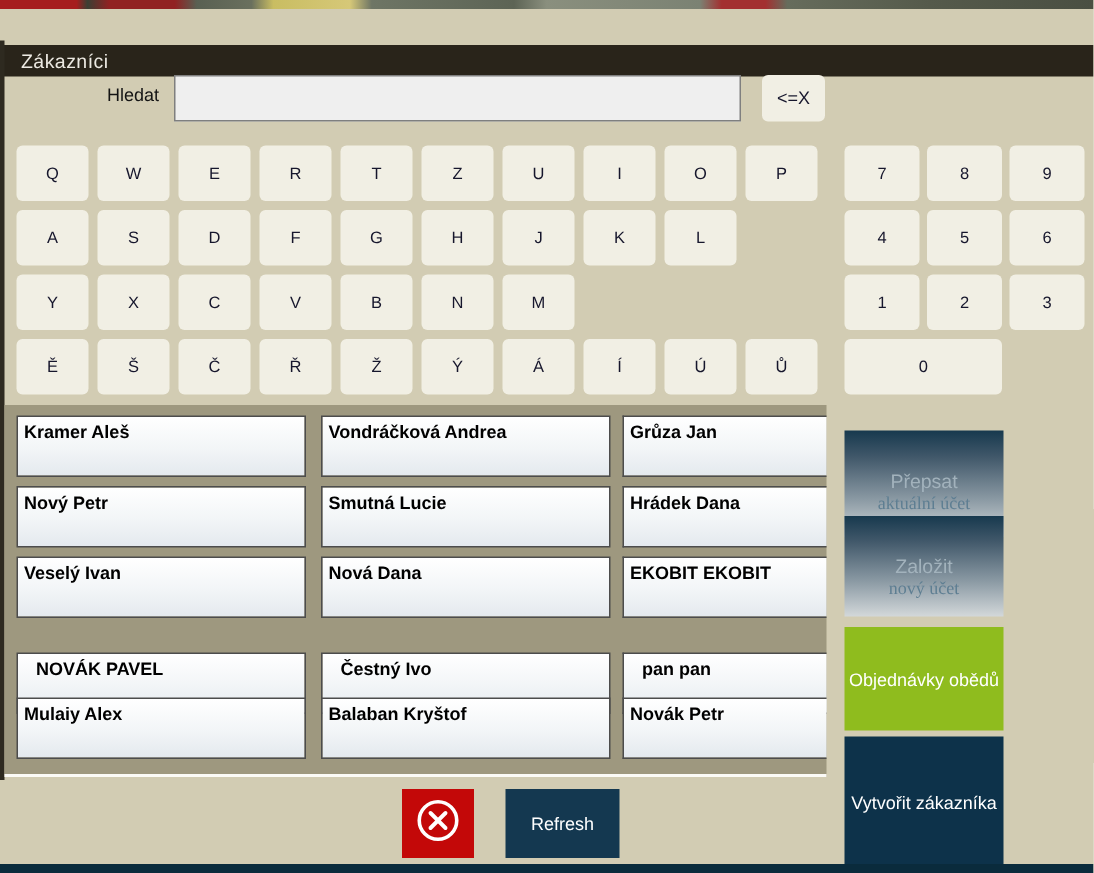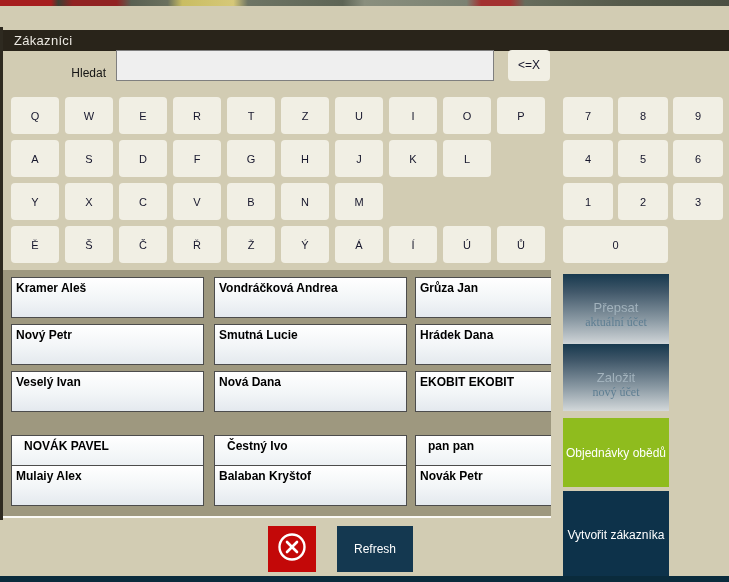--- a/index.html
+++ b/index.html
@@ -15,21 +15,21 @@
       #5d6455 47%, #8a8f7e 50%, #7b8273 64%, #a33030 66%, #a33030 70%,
       #666c5c 72%, #555a4b 85%, #4a4f42 100%);
   }
   .titlebar {
     position:absolute; left:0; top:6px; width:729px; height:21px;
     background:#29241a; color:#ece9e2; font-size:13px; line-height:21px;
     padding-left:14px; box-sizing:border-box; letter-spacing:0.3px;margin-top:24px;
   }
   .left-border { position:absolute; left:0; top:27px; width:3px; height:493px; background:#2e2a20; }
 
-  .search-label { position:absolute; left:36px; top:66px; width:70px; text-align:right; font-size:12px; color:#141414; }
+  .search-label { position:absolute; left:36px; top:56px; width:70px; text-align:right; font-size:12px; color:#141414; }
   .search-input {
     position:absolute; left:116px; top:50px; width:378px; height:31px;
     background:#efefef; border:1px solid #7f7f7f; box-sizing:border-box;
     font-size:13px; padding:0 4px; font-family:"Liberation Sans", sans-serif;
   }
   .backspace-btn {
     position:absolute; left:508px; top:50px; width:42px; height:31px;
     background:#f1efe4; border:none; border-radius:4px; font-size:12px; color:#16162c;
     text-align:center; line-height:31px; font-family:"Liberation Sans", sans-serif;
   }
@@ -59,21 +59,21 @@
   .c2 { left:412px; width:136px; border-right:none; }
   .r0 { top:7px; } .r1 { top:54px; } .r2 { top:101px; } .r3 { top:165px;padding-left:12px; } .r4 { top:195px; }
 
   .side-btn { position:absolute; left:563px; width:106px; box-sizing:border-box; text-align:center; }
   .btn-disabled {
     background:linear-gradient(180deg,#17394e 0%, #41586a 25%, #8b9aa4 65%, #d3d8da 100%);
     padding-top:26px; font-size:13px;
   }
   .btn-disabled .l1 { color:#a2b2bc; display:block; }
   .btn-disabled .l2 { color:#5e7e92; display:block; font-size:12px;font-family:Liberation Serif, serif; }
-  .btn-prepsat { top:274px; height:71px; }
+  .btn-prepsat { top:287px; height:71px; }
   .btn-zalozit { top:344px; height:67px; }
   .btn-green {
     top:418px; height:69px; background:#8fbc1e; color:#ffffff; font-size:12px;
     display:flex; align-items:center; justify-content:center;
   }
   .btn-navy {
     top:491px; height:88px; background:#0d324a; color:#ffffff; font-size:12px;
     display:flex; align-items:center; justify-content:center;
   }
 

